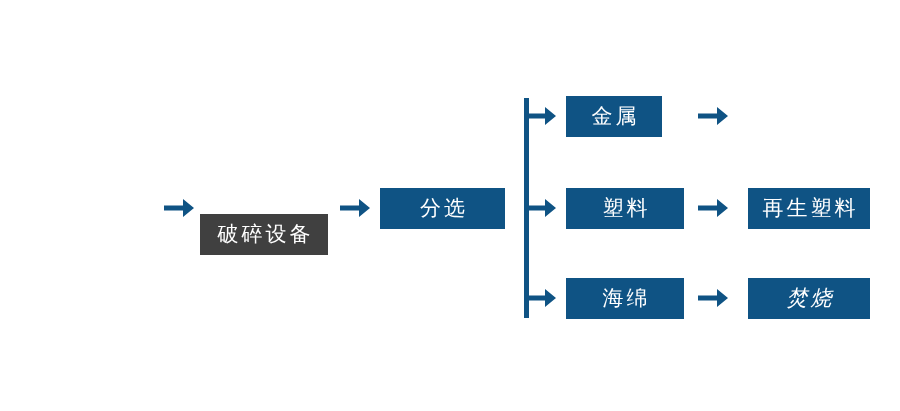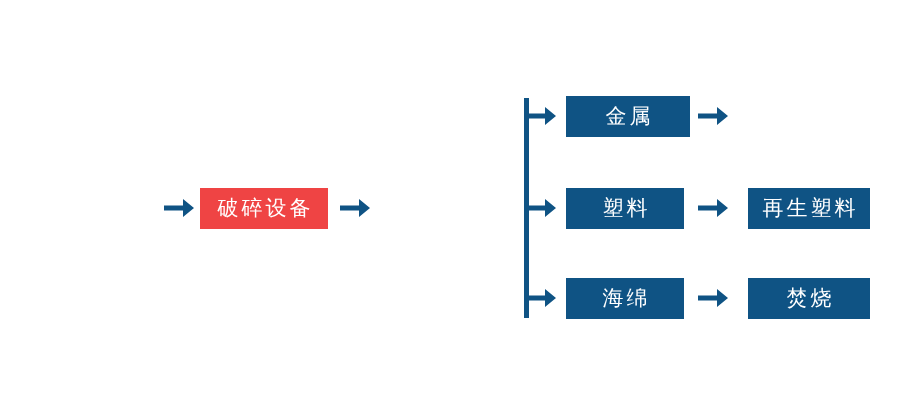--- a/index.html
+++ b/index.html
@@ -25,21 +25,21 @@
     justify-content: center;
     color: #ffffff;
     font-size: 21px;
     letter-spacing: 3px;
     text-indent: 3px;
     line-height: 1;
     white-space: nowrap;
     font-family: "DejaVu Sans", "Liberation Sans", sans-serif;
   }
   .node.blue { background: #0f5384; }
-  .node.red  { background: #ef4444; }
+  .node.red  { background: #404040; margin-top: 26px; }
 
   .arrow {
     position: absolute;
     display: flex;
     align-items: center;
     justify-content: center;
     color: #0f5384;
     font-size: 27px;
     line-height: 1;
     font-family: "DejaVu Sans", sans-serif;
@@ -68,20 +68,21 @@
   </div>
 
   <div class="node red" style="left:200px; top:188px; width:128px; height:41px;">破碎设备</div>
 
   <div class="arrow" style="left:339px; top:193px; width:32px; height:30px;">
     <svg width="30" height="22" viewBox="0 0 30 22" aria-hidden="true">
       <path d="M0 8.5 H19 V2 L30 11 L19 20 V13.5 H0 Z" fill="#0f5384"></path>
     </svg>
   </div>
 
+  <div class="node blue" style="left:380px; top:188px; width:125px; height:41px;">分选</div>
 
   <div class="vbar" style="left:524px; top:98px; width:5px; height:220px;"></div>
 
   <div class="branch-arrow" style="left:528px; top:105px;">
     <svg width="28" height="22" viewBox="0 0 28 22" aria-hidden="true">
       <path d="M0 8.5 H17 V2 L28 11 L17 20 V13.5 H0 Z" fill="#0f5384"></path>
     </svg>
   </div>
 
   <div class="branch-arrow" style="left:528px; top:197px;">
@@ -89,21 +90,21 @@
       <path d="M0 8.5 H17 V2 L28 11 L17 20 V13.5 H0 Z" fill="#0f5384"></path>
     </svg>
   </div>
 
   <div class="branch-arrow" style="left:528px; top:287px;">
     <svg width="28" height="22" viewBox="0 0 28 22" aria-hidden="true">
       <path d="M0 8.5 H17 V2 L28 11 L17 20 V13.5 H0 Z" fill="#0f5384"></path>
     </svg>
   </div>
 
-  <div class="node blue" style="left:566px; top:96px; width:124px; height:41px;">金属</div>
+  <div class="node blue" style="left:566px; top:96px; width:96px; height:41px;">金属</div>
 
   <div class="arrow" style="left:697px; top:101px; width:32px; height:30px;">
     <svg width="30" height="22" viewBox="0 0 30 22" aria-hidden="true">
       <path d="M0 8.5 H19 V2 L30 11 L19 20 V13.5 H0 Z" fill="#0f5384"></path>
     </svg>
   </div>
 
 
   <div class="node blue" style="left:566px; top:188px; width:118px; height:41px;">塑料</div>
 
@@ -116,15 +117,15 @@
   <div class="node blue" style="left:566px; top:278px; width:118px; height:41px;">海绵</div>
 
   <div class="node blue" style="left:748px; top:188px; width:122px; height:41px;">再生塑料</div>
 
   <div class="arrow" style="left:697px; top:283px; width:32px; height:30px;">
     <svg width="30" height="22" viewBox="0 0 30 22" aria-hidden="true">
       <path d="M0 8.5 H19 V2 L30 11 L19 20 V13.5 H0 Z" fill="#0f5384"></path>
     </svg>
   </div>
 
-  <div class="node blue" style="left:748px; top:278px; width:122px; height:41px;">焚烧</div>
+  <div class="node blue" style="left:748px; top:278px; width:122px; height:41px;font-style:italic;">焚烧</div>
 
 </div>
 
 </body></html>

